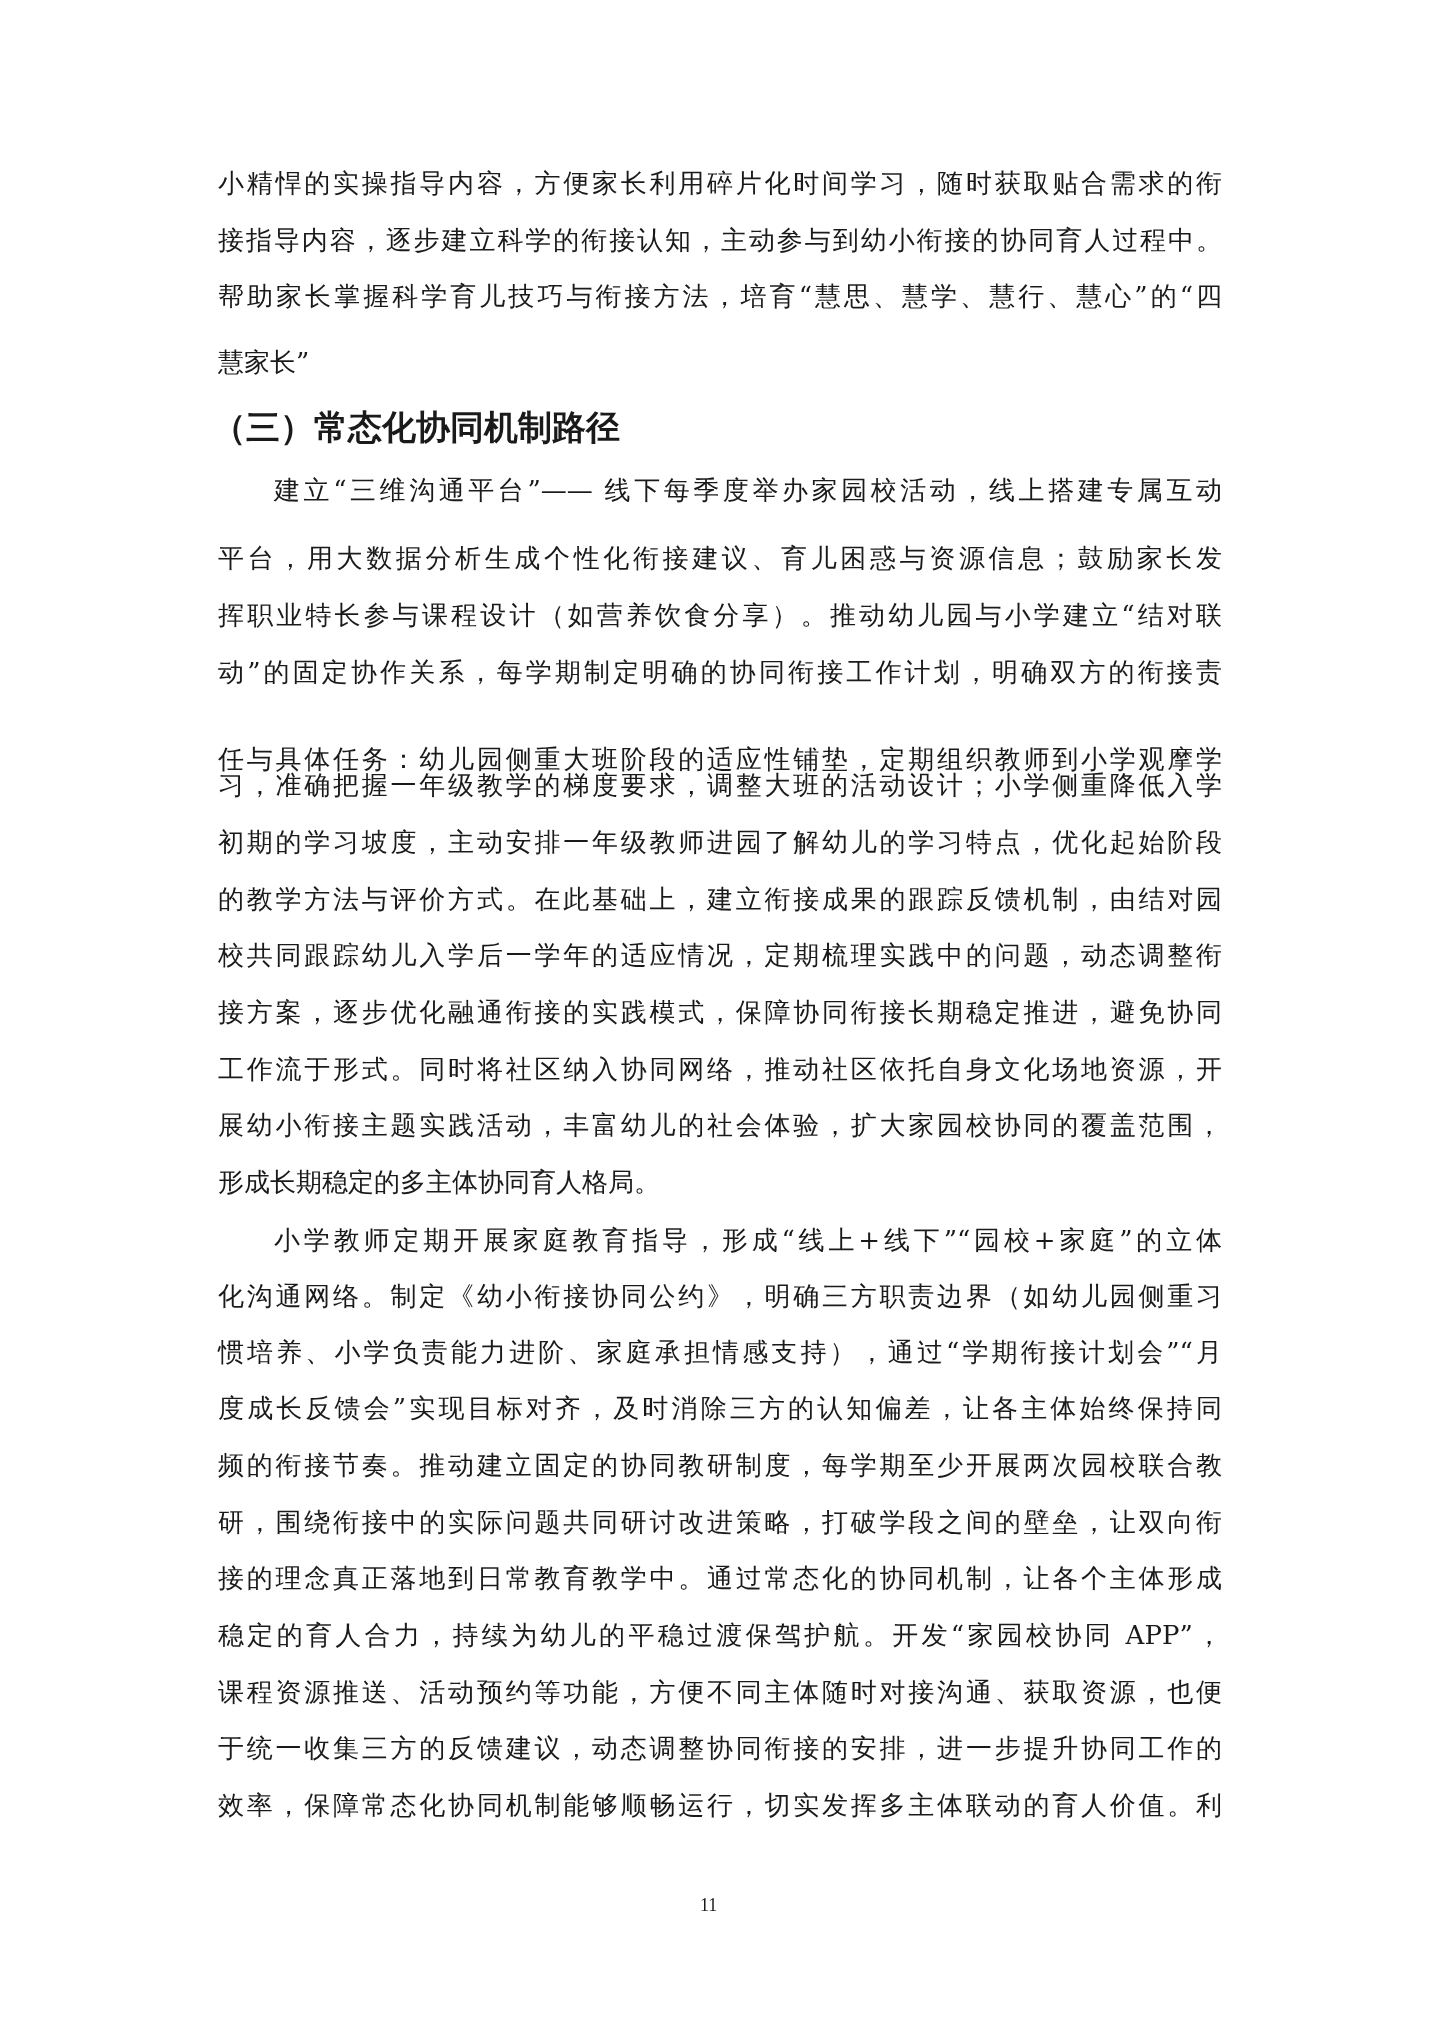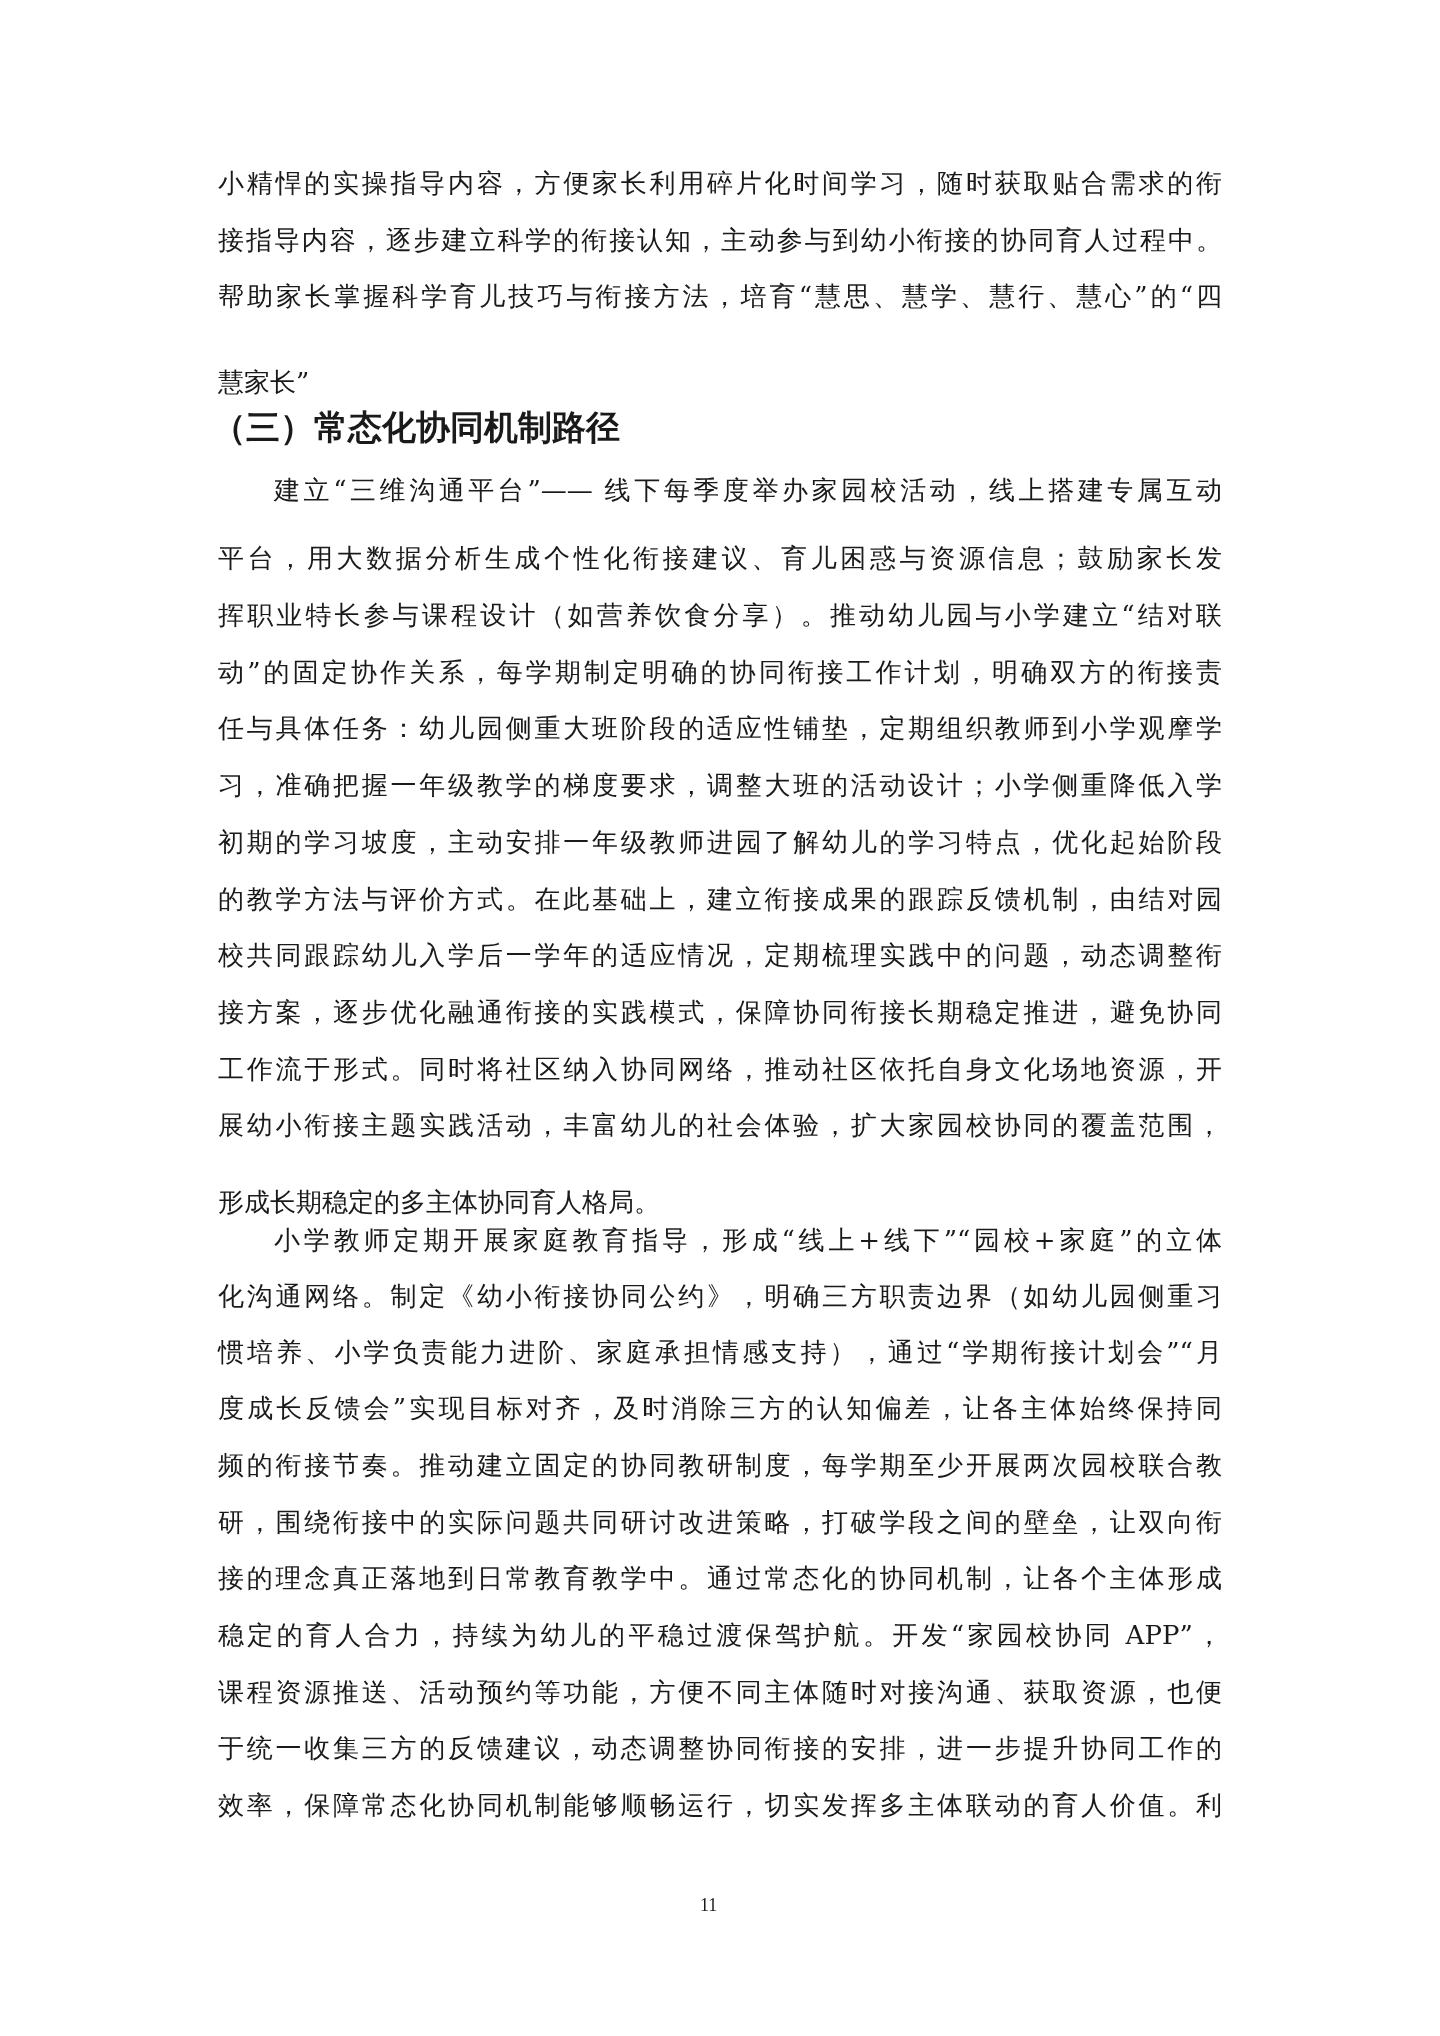--- a/index.html
+++ b/index.html
@@ -2,21 +2,21 @@
 <html><head>
 <meta charset="utf-8">
 <style>
   html, body { margin: 0; padding: 0; background: #ffffff; }
   body { width: 1440px; height: 2036px; position: relative; overflow: hidden;
          font-family: "DejaVu Serif", "Liberation Serif", serif; color: #1a1a1a; }
   .page { position: absolute; left: 0; top: 0; width: 1316px; height: 2036px; background: #fff; }
   .line { position: absolute; left: 218px; width: 1004px; height: 40px; line-height: 40px;
           font-size: 26px; white-space: nowrap; text-align: justify; text-align-last: justify;
           letter-spacing: 0; }
-  .line.last { text-align-last: left; margin-top: 20px; }
+  .line.last { text-align-last: left; }
   .line.indent { left: 274px; width: 948px; }
   .heading { position: absolute; left: 212px; height: 40px; line-height: 40px; font-size: 34px;
              font-weight: bold; font-family: "DejaVu Sans", "Liberation Sans", sans-serif; white-space: nowrap; }
   .pagenum { position: absolute; left: 700px; width: 40px; top: 1892px;
              font-size: 18px; line-height: 26px; font-family: "Liberation Serif", serif; }
 </style>
 </head>
 <body>
 
 <div class="page">
@@ -25,21 +25,21 @@
   <div class="line" style="top:220px">接指导内容，逐步建立科学的衔接认知，主动参与到幼小衔接的协同育人过程中。</div>
   <div class="line" style="top:276px">帮助家长掌握科学育儿技巧与衔接方法，培育“慧思、慧学、慧行、慧心”的“四</div>
   <div class="line last" style="top:342px">慧家长”</div>
 
   <div class="heading" style="top:407px">（三）常态化协同机制路径</div>
 
   <div class="line indent" style="top:470px">建立“三维沟通平台”—— 线下每季度举办家园校活动，线上搭建专属互动</div>
   <div class="line" style="top:538px">平台，用大数据分析生成个性化衔接建议、育儿困惑与资源信息；鼓励家长发</div>
   <div class="line" style="top:595px">挥职业特长参与课程设计（如营养饮食分享）。推动幼儿园与小学建立“结对联</div>
   <div class="line" style="top:652px">动”的固定协作关系，每学期制定明确的协同衔接工作计划，明确双方的衔接责</div>
-  <div class="line" style="top:708px">任与具体任务：幼儿园侧重大班阶段的适应性铺垫，定期组织教师到小学观摩学</div>
+  <div class="line" style="top:739px">任与具体任务：幼儿园侧重大班阶段的适应性铺垫，定期组织教师到小学观摩学</div>
   <div class="line" style="top:765px">习，准确把握一年级教学的梯度要求，调整大班的活动设计；小学侧重降低入学</div>
   <div class="line" style="top:822px">初期的学习坡度，主动安排一年级教师进园了解幼儿的学习特点，优化起始阶段</div>
   <div class="line" style="top:879px">的教学方法与评价方式。在此基础上，建立衔接成果的跟踪反馈机制，由结对园</div>
   <div class="line" style="top:935px">校共同跟踪幼儿入学后一学年的适应情况，定期梳理实践中的问题，动态调整衔</div>
   <div class="line" style="top:992px">接方案，逐步优化融通衔接的实践模式，保障协同衔接长期稳定推进，避免协同</div>
   <div class="line" style="top:1049px">工作流于形式。同时将社区纳入协同网络，推动社区依托自身文化场地资源，开</div>
   <div class="line" style="top:1105px">展幼小衔接主题实践活动，丰富幼儿的社会体验，扩大家园校协同的覆盖范围，</div>
   <div class="line last" style="top:1162px">形成长期稳定的多主体协同育人格局。</div>
 
   <div class="line indent" style="top:1220px">小学教师定期开展家庭教育指导，形成“线上+线下”“园校+家庭”的立体</div>

